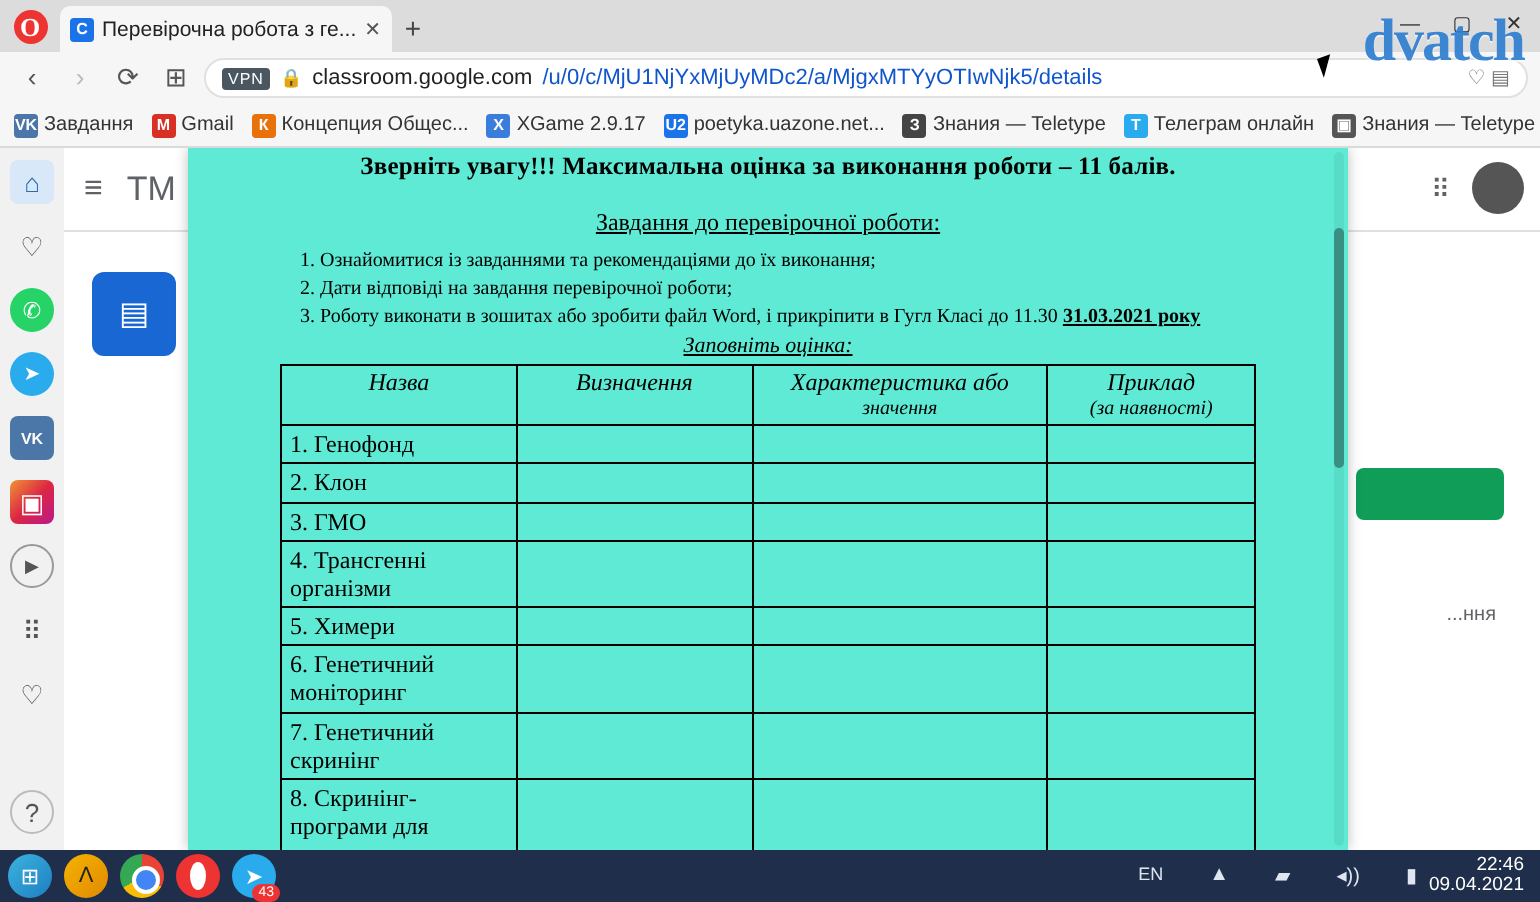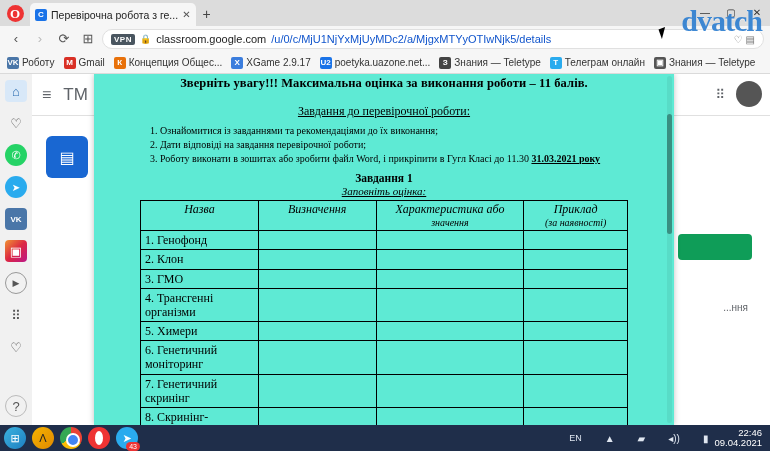--- a/index.html
+++ b/index.html
@@ -84,21 +84,21 @@
   .navicon.disabled { color: #bbb; }
   .urlbox {
     flex: 1 1 auto; height: 20px; background: #fff;
     border-radius: 10px;
     display: flex; align-items: center; gap: 5px;
     padding: 0 8px;
     font-size: 11px; color: #333;
     border: 1px solid #e0e0e0;
   }
   .vpn-pill {
-    background: #4a5660; color: #fff; font-size: 8px; font-weight: bold;
+    background: #4a5660; color: #fff; font-size: 8px; font-weight: normal;
     border-radius: 2px; padding: 1px 3px; letter-spacing: .5px;
   }
   .url-domain { color: #222; }
   .url-path { color: #1155cc; }
   .url-right { margin-left: auto; display: flex; gap: 5px; color: #777; font-size: 10px; }
 
   
   .bookmarks {
     position: absolute; left: 0; top: 52px; width: 770px; height: 22px;
     background: #f6f6f6;
@@ -318,21 +318,21 @@
       <span style="font-size:9px;">🔒</span>
       <span class="url-domain">classroom.google.com</span>
         <span class="url-path">/u/0/c/MjU1NjYxMjUyMDc2/a/MjgxMTYyOTIwNjk5/details</span>
       <span class="url-right">♡ ▤</span>
     </div>
   </div>
 
   <div class="bookmarks">
     <div class="bm">
       <span class="bmicon" style="background:#4a76a8">VK</span>
-      <span>Роботу</span>
+      <span>Завдання</span>
     </div>
     <div class="bm">
       <span class="bmicon" style="background:#d93025">M</span>
       <span>Gmail</span>
     </div>
     <div class="bm">
       <span class="bmicon" style="background:#e8710a">К</span>
       <span>Концепция Общес...</span>
     </div>
     <div class="bm">
@@ -389,21 +389,20 @@
     </div>
 
     <div class="docsheet">
       <div class="doc-warn">Зверніть увагу!!! Максимальна оцінка за виконання роботи – 11 балів.</div>
       <div class="doc-h1">Завдання до перевірочної роботи:</div>
       <ol class="doc-list">
         <li><span>Ознайомитися із завданнями та рекомендаціями до їх виконання;</span></li>
         <li><span>Дати відповіді на завдання перевірочної роботи;</span></li>
         <li><span>Роботу виконати в зошитах або зробити файл Word, і прикріпити в Гугл Класі  до 11.30 </span><span class="u">31.03.2021 року</span></li>
       </ol>
-      <div class="doc-task">Завдання 1</div>
       <div class="doc-sub">Заповніть оцінка:</div>
 
       <table class="doc-table">
         <thead>
           <tr>
             <th><span>Назва</span></th>
             <th><span>Визначення</span></th>
             <th><span>Характеристика або</span><small>значення</small></th>
             <th><span>Приклад</span><small>(за наявності)</small></th>
           </tr>

